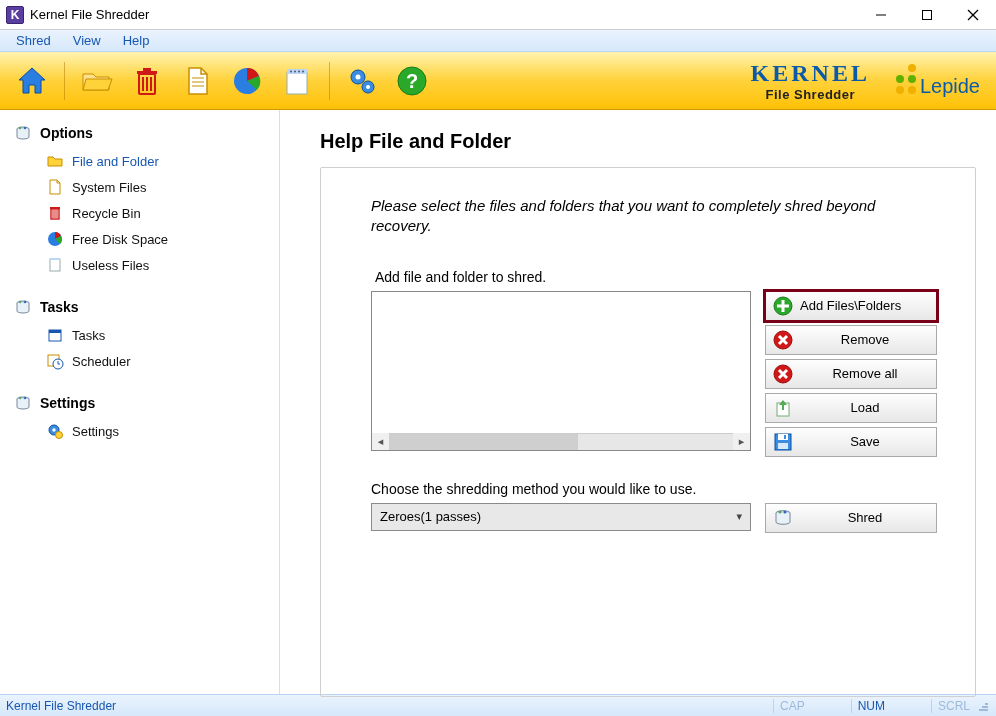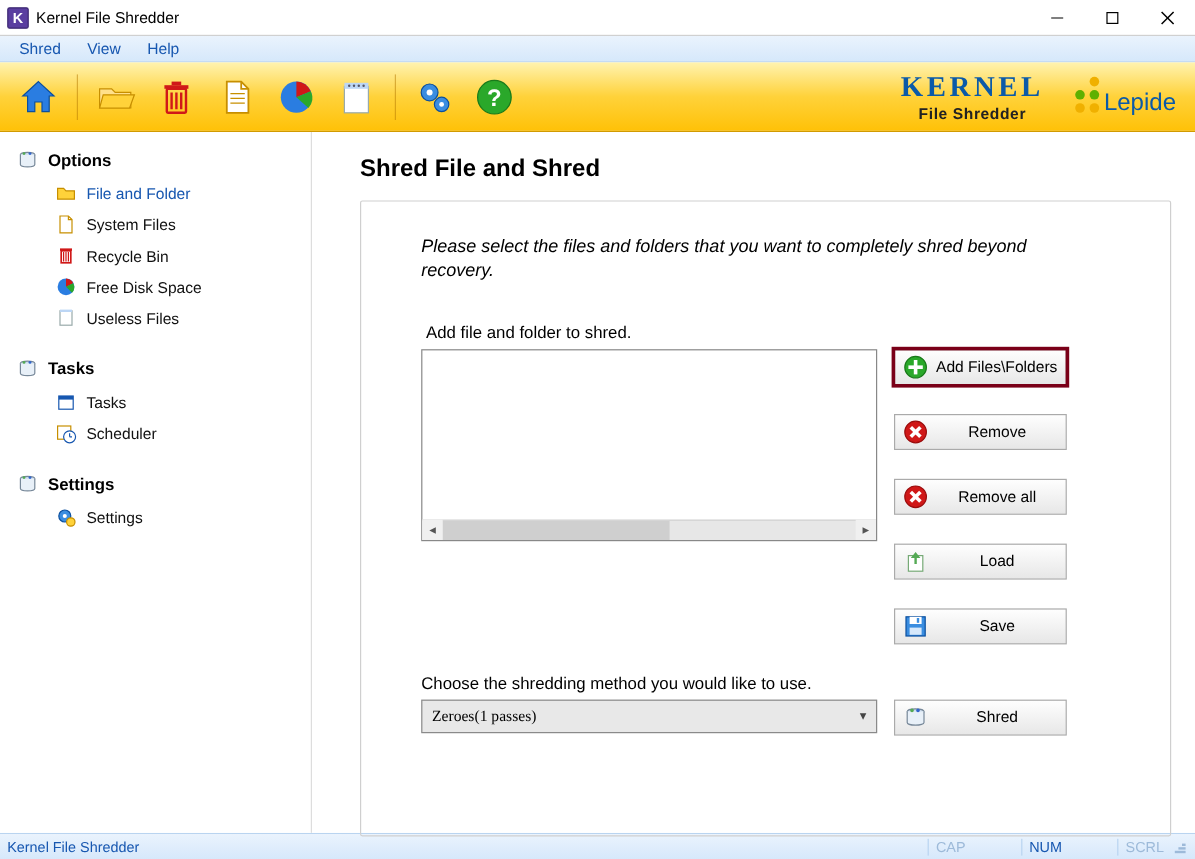--- a/index.html
+++ b/index.html
@@ -115,21 +115,21 @@
   .toolbar .lepide .dotg { width:8px;height:8px;border-radius:50%;background:#5fb000;display:inline-block; }
   .toolbar .lepide .doty { width:8px;height:8px;border-radius:50%;background:#f0b000;display:inline-block; }
   .toolbar .lepide .dotstack { display:flex;flex-direction:column;gap:3px;align-items:flex-end;padding-bottom:4px; }
 
   
   .body {
     display: flex;
     height: calc(716px - 30px - 22px - 58px - 22px);
   }
   .sidebar {
-    width: 260px;
+    width: 280px;
     background: #fff;
     border-right: 1px solid #ddd;
     padding: 14px 8px 8px 14px;
     overflow: auto;
   }
   .sidebar .group { margin-bottom: 20px; }
   .sidebar .group-header {
     display: flex;
     align-items: center;
     gap: 8px;
@@ -206,21 +206,21 @@
     color:#555;
     font-size: 11px;
     background: #f0f0f0;
   }
   .listbox .hscroll .track { flex:1 1 auto; background:#e7e7e7; height:100%; position:relative;}
   .listbox .hscroll .thumb {
     position:absolute; left:0; top:0; height:100%; width:55%;
     background:#cfcfcf;
   }
 
-  .btncol { display:flex; flex-direction:column; gap:24px; width: 144px; }
+  .btncol { display:flex; flex-direction:column; gap:4px; width: 172px; }
   .btn {
     height: 30px;
     background: linear-gradient(#fefefe,#e7e7e7);
     border: 1px solid #aaa;
     display: flex;
     align-items: center;
     padding: 0 6px;
     gap: 6px;
     font-size: 13px;
     cursor: default;
@@ -236,21 +236,21 @@
   .method-row { margin-top: 24px; }
   .select {
     width: 380px;
     height: 28px;
     background: #e8e8e8;
     border: 1px solid #8a8a8a;
     display: flex;
     align-items: center;
     padding: 0 8px;
   }
-  .select .sel-label { flex:1 1 auto;font-family:Liberation Serif, serif; }
+  .select .sel-label { flex:1 1 auto; }
   .select .sel-arrow { color:#444; font-size:11px; }
 
   
   .statusbar {
     height: 22px;
     background: linear-gradient(#eaf3fd, #d6e8fb);
     border-top: 1px solid #b9d4f0;
     display: flex;
     align-items: center;
     padding: 0 6px;
@@ -506,21 +506,21 @@
               </svg>
           </span>
           <span>Settings</span>
         </div>
       </div>
     </div>
 
   </div>
 
   <div class="main">
-    <h1>Shred File and Shred</h1>
+    <h1>Help File and Folder</h1>
 
     <div class="panel">
       <div class="intro">Please select the files and folders that you want to completely shred beyond recovery.</div>
 
       <div class="section-label" style="margin-left:4px">Add file and folder to shred.</div>
 
       <div class="file-row">
         <div class="listbox">
           <div class="listarea"></div>
           <div class="hscroll">

